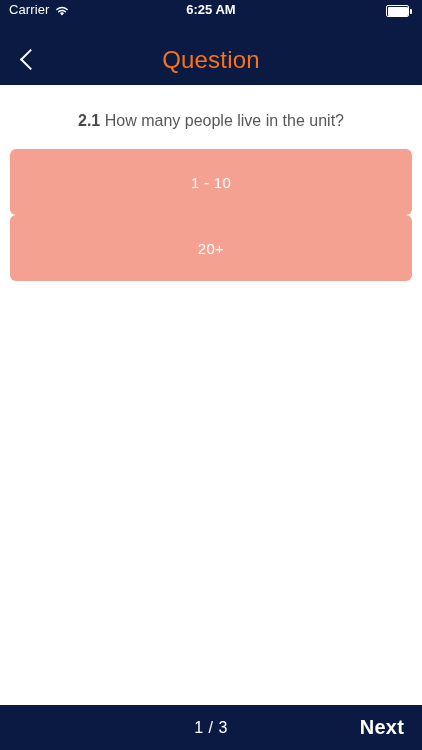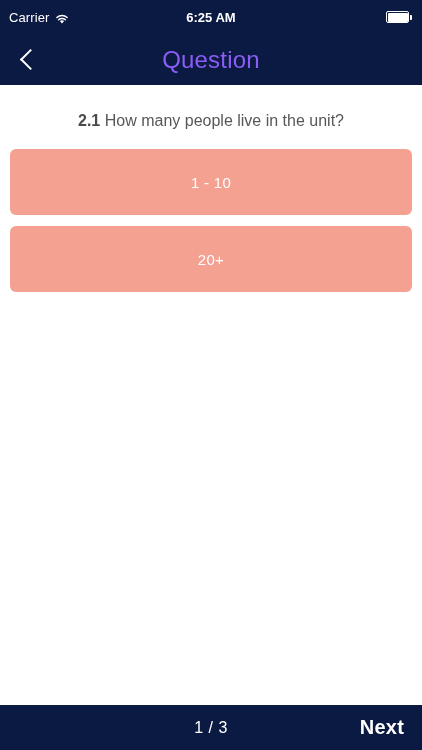--- a/index.html
+++ b/index.html
@@ -23,21 +23,21 @@
     background: #ffffff;
     position: relative;
   }
 
   
   .status-bar {
     height: 24px;
     background: #0b1a42;
     color: #ffffff;
     display: flex;
-    align-items: center;
+    align-items: flex-end;
     flex: 0 0 auto;
     padding: 17px 9px;
     box-sizing: border-box;
     font-size: 13px;
     position: relative;
   }
   .status-left {
     display: flex;
     align-items: center;
     gap: 6px;
@@ -133,21 +133,21 @@
     border-bottom: 2.5px solid #ffffff;
     transform: rotate(45deg);
     margin-left: 4px;
   }
   .nav-title {
     position: absolute;
     left: 0;
     right: 0;
     text-align: center;
     font-size: 24px;
-    color: #8b5cf6;
+    color: #f97316;
     font-weight: 300;
     letter-spacing: 0.2px;
     pointer-events: none;
   }
 
   
   .content {
     flex: 1 1 auto;
     background: #ffffff;
     padding: 0 10px;
@@ -165,21 +165,20 @@
     font-weight: normal;
   }
   .question-number {
     font-weight: bold;
     color: #4a4a4a;
   }
 
   .options-list {
     display: flex;
     flex-direction: column;
-    gap: 11px;
   }
   .option-button {
     height: 66px;
     border-radius: 6px;
     display: flex;
     align-items: center;
     justify-content: center;
     color: #ffffff;
     font-size: 15px;
     letter-spacing: 0.3px;

